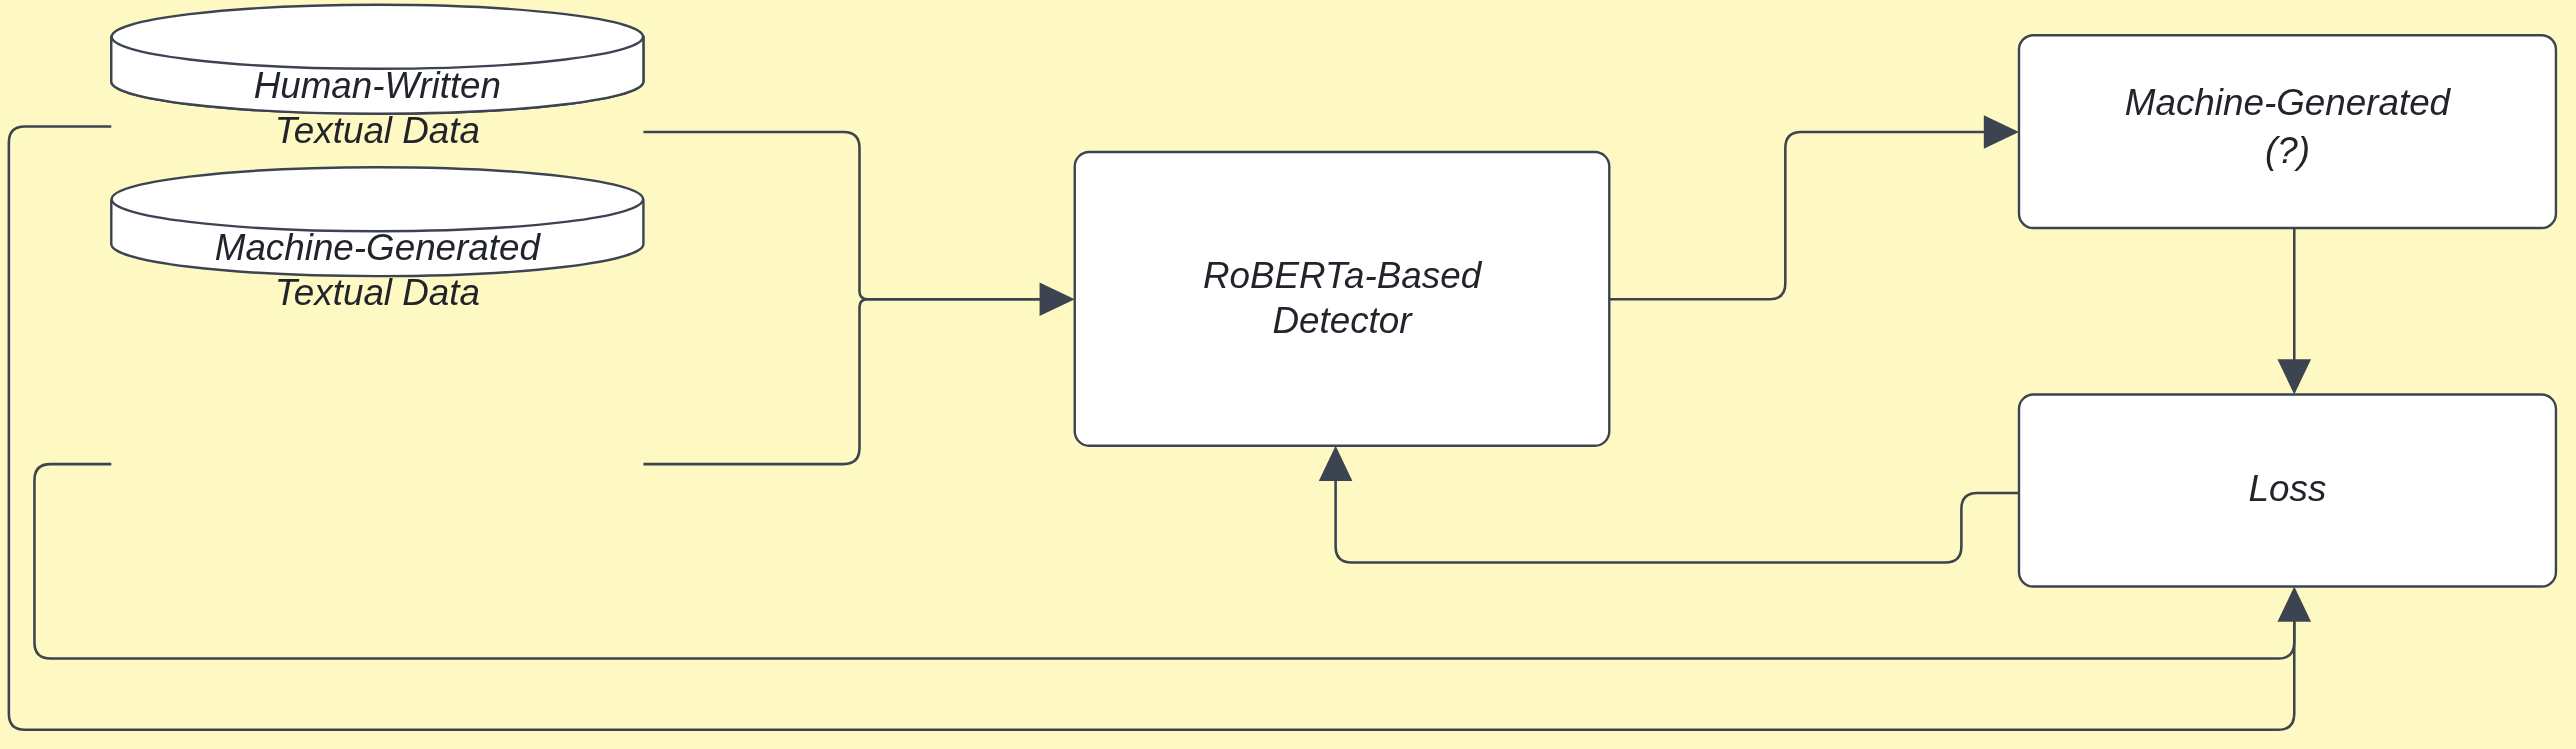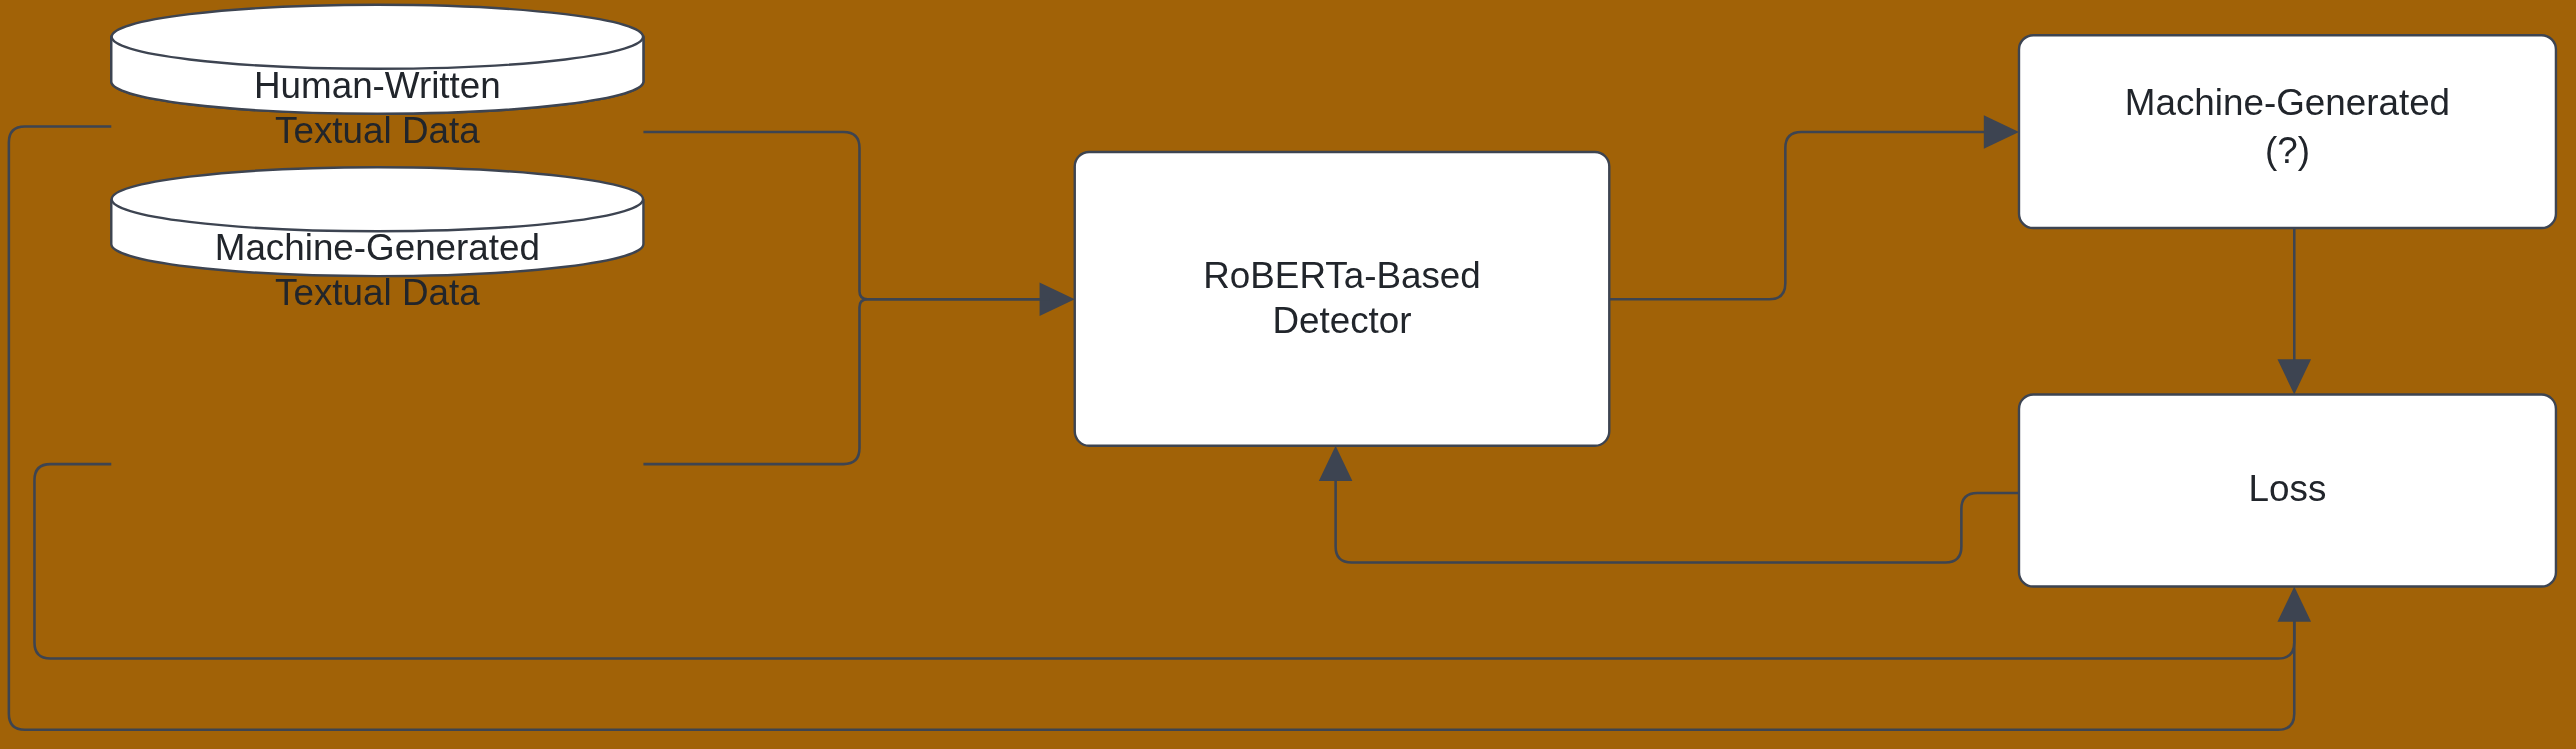--- a/index.html
+++ b/index.html
@@ -4,22 +4,23 @@
 <style>
   html, body {
     margin: 0;
     padding: 0;
     background: #ffffff;
   }
   #canvas {
     position: relative;
     width: 2576px;
     height: 749px;
-    background: #a16207;
+    background: #fef9c3;
     font-family: "Liberation Sans", sans-serif;
+    font-style: italic;
   }
   svg#diagram {
     position: absolute;
     top: 0;
     left: 0;
     width: 2576px;
     height: 749px;
     display: block;
   }
   .node-shape {

